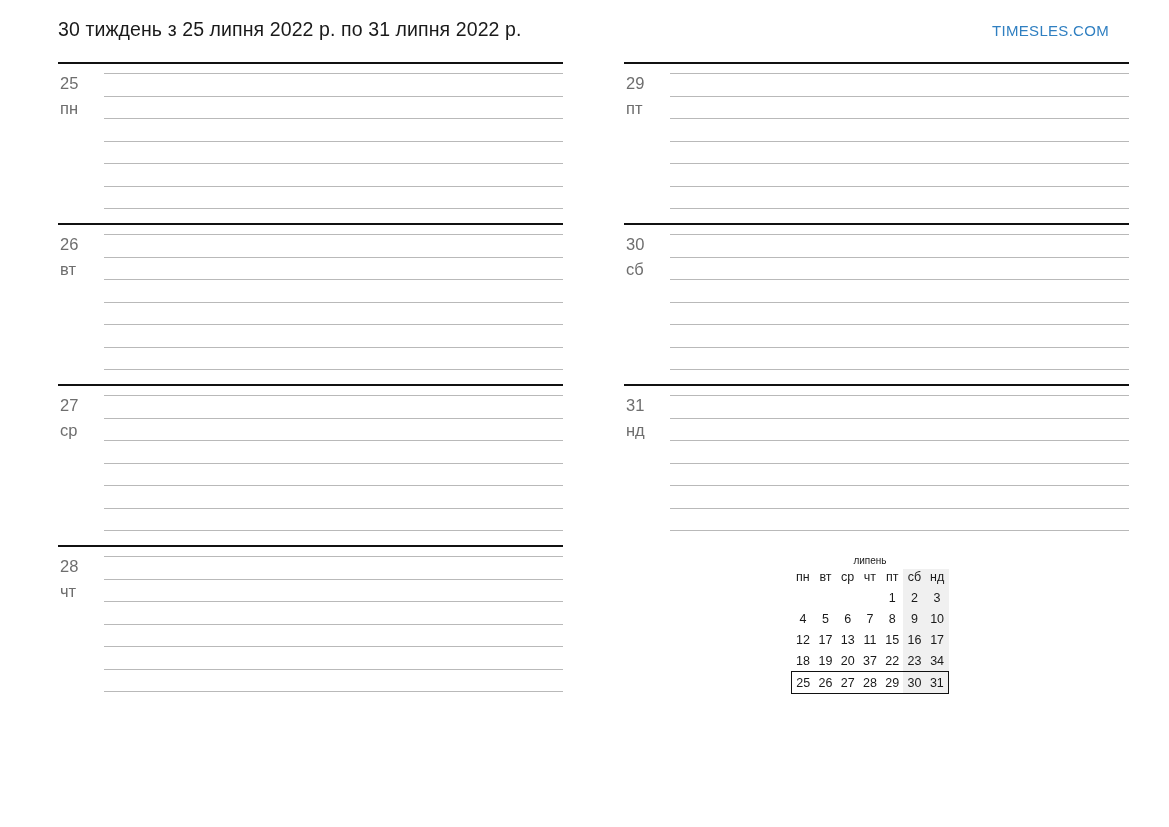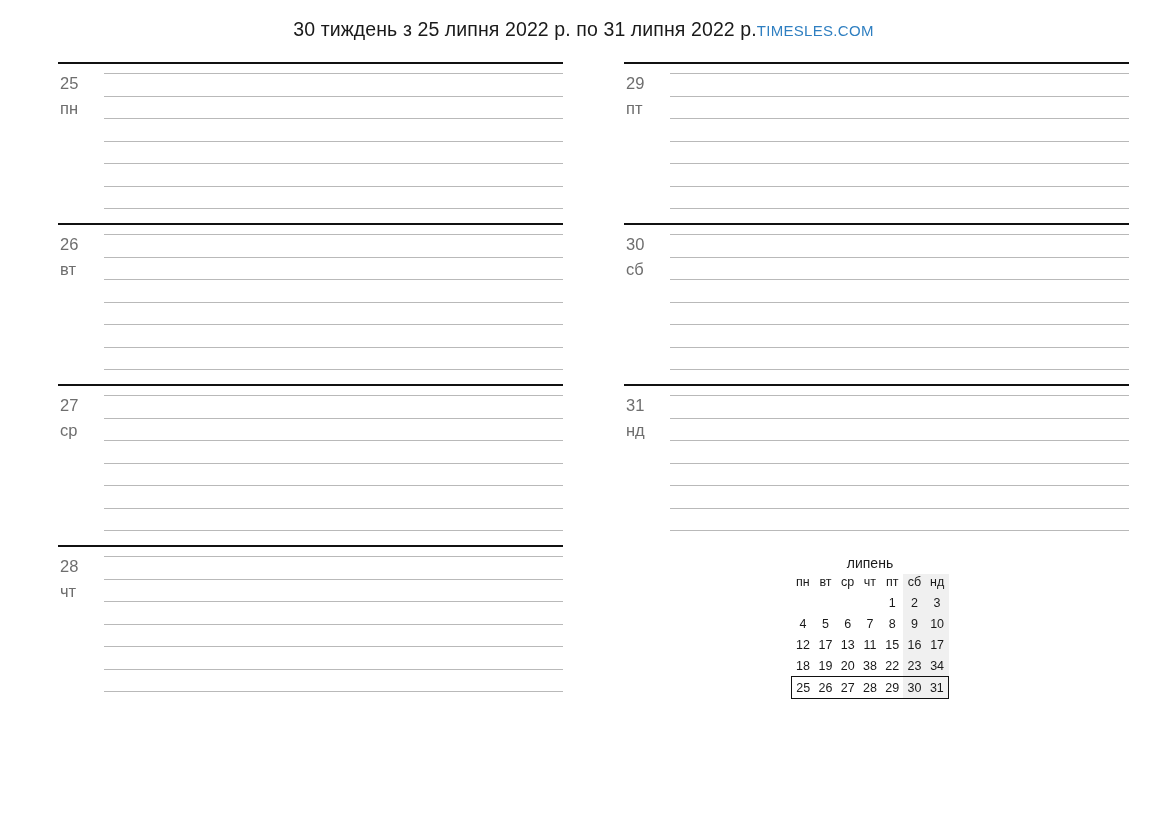--- a/index.html
+++ b/index.html
@@ -19,21 +19,21 @@
     position: relative;
     width: 1169px;
     height: 827px;
     box-sizing: border-box;
     padding: 18px 60px 0 58px;
   }
   
   .header {
     display: flex;
     align-items: baseline;
-    justify-content: center;
+    justify-content: space-between;
     height: 38px;
   }
   .header-title {
     font-size: 19.5px;
     color: #1a1a1a;
     letter-spacing: 0.1px;
     white-space: nowrap;
   }
   .header-site {
     font-size: 15px;
@@ -91,21 +91,21 @@
     display: flex;
     justify-content: flex-end;
     padding-right: 180px;
     margin-top: 10px;
   }
   .mini-cal {
     width: 158px;
   }
   .mini-title {
     text-align: center;
-    font-size: 14px;
+    font-size: 10px;
     color: #1a1a1a;
     margin-bottom: 3px;
   }
   table.mini {
     border-collapse: collapse;
     width: 158px;
     font-size: 12.5px;
   }
   table.mini th {
     font-weight: normal;
@@ -315,21 +315,21 @@
                   <td>13</td>
                   <td>11</td>
                   <td>15</td>
                   <td class="we">16</td>
                   <td class="we">17</td>
                 </tr>
                 <tr>
                   <td>18</td>
                   <td>19</td>
                   <td>20</td>
-                  <td>38</td>
+                  <td>37</td>
                   <td>22</td>
                   <td class="we">23</td>
                   <td class="we">34</td>
                 </tr>
                 <tr class="current-week">
                   <td>25</td>
                   <td>26</td>
                   <td>27</td>
                   <td>28</td>
                   <td>29</td>

